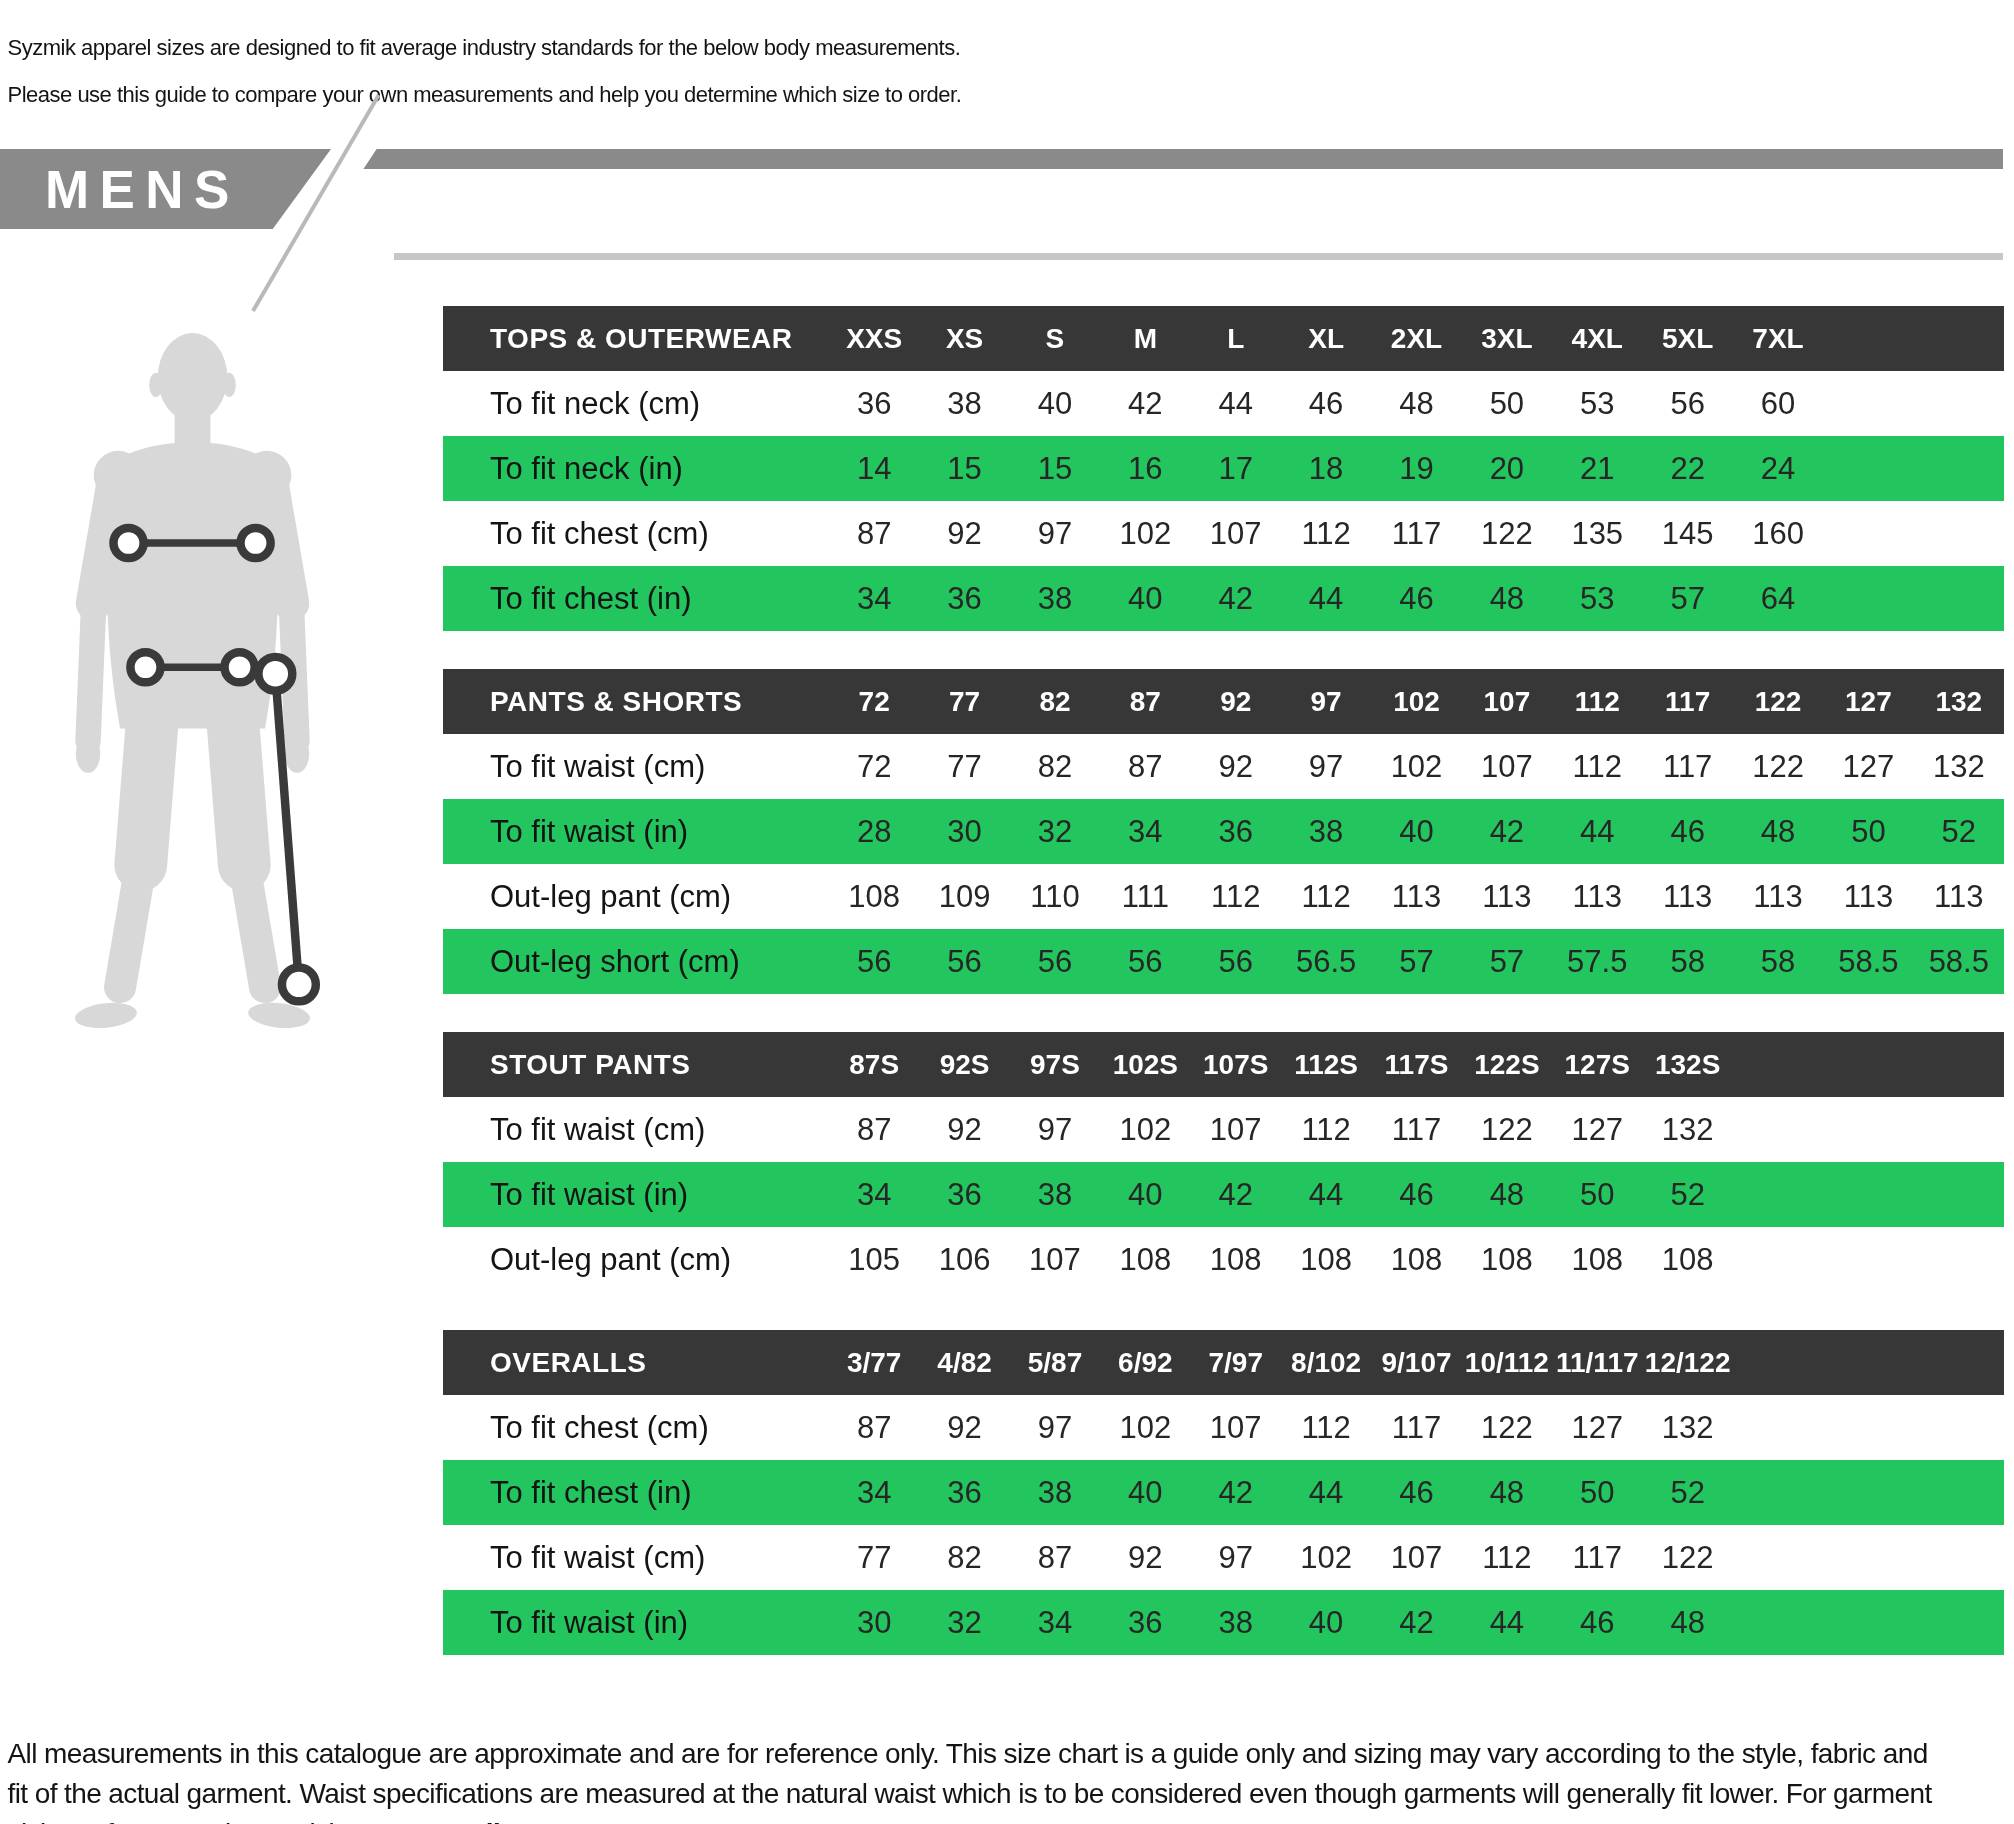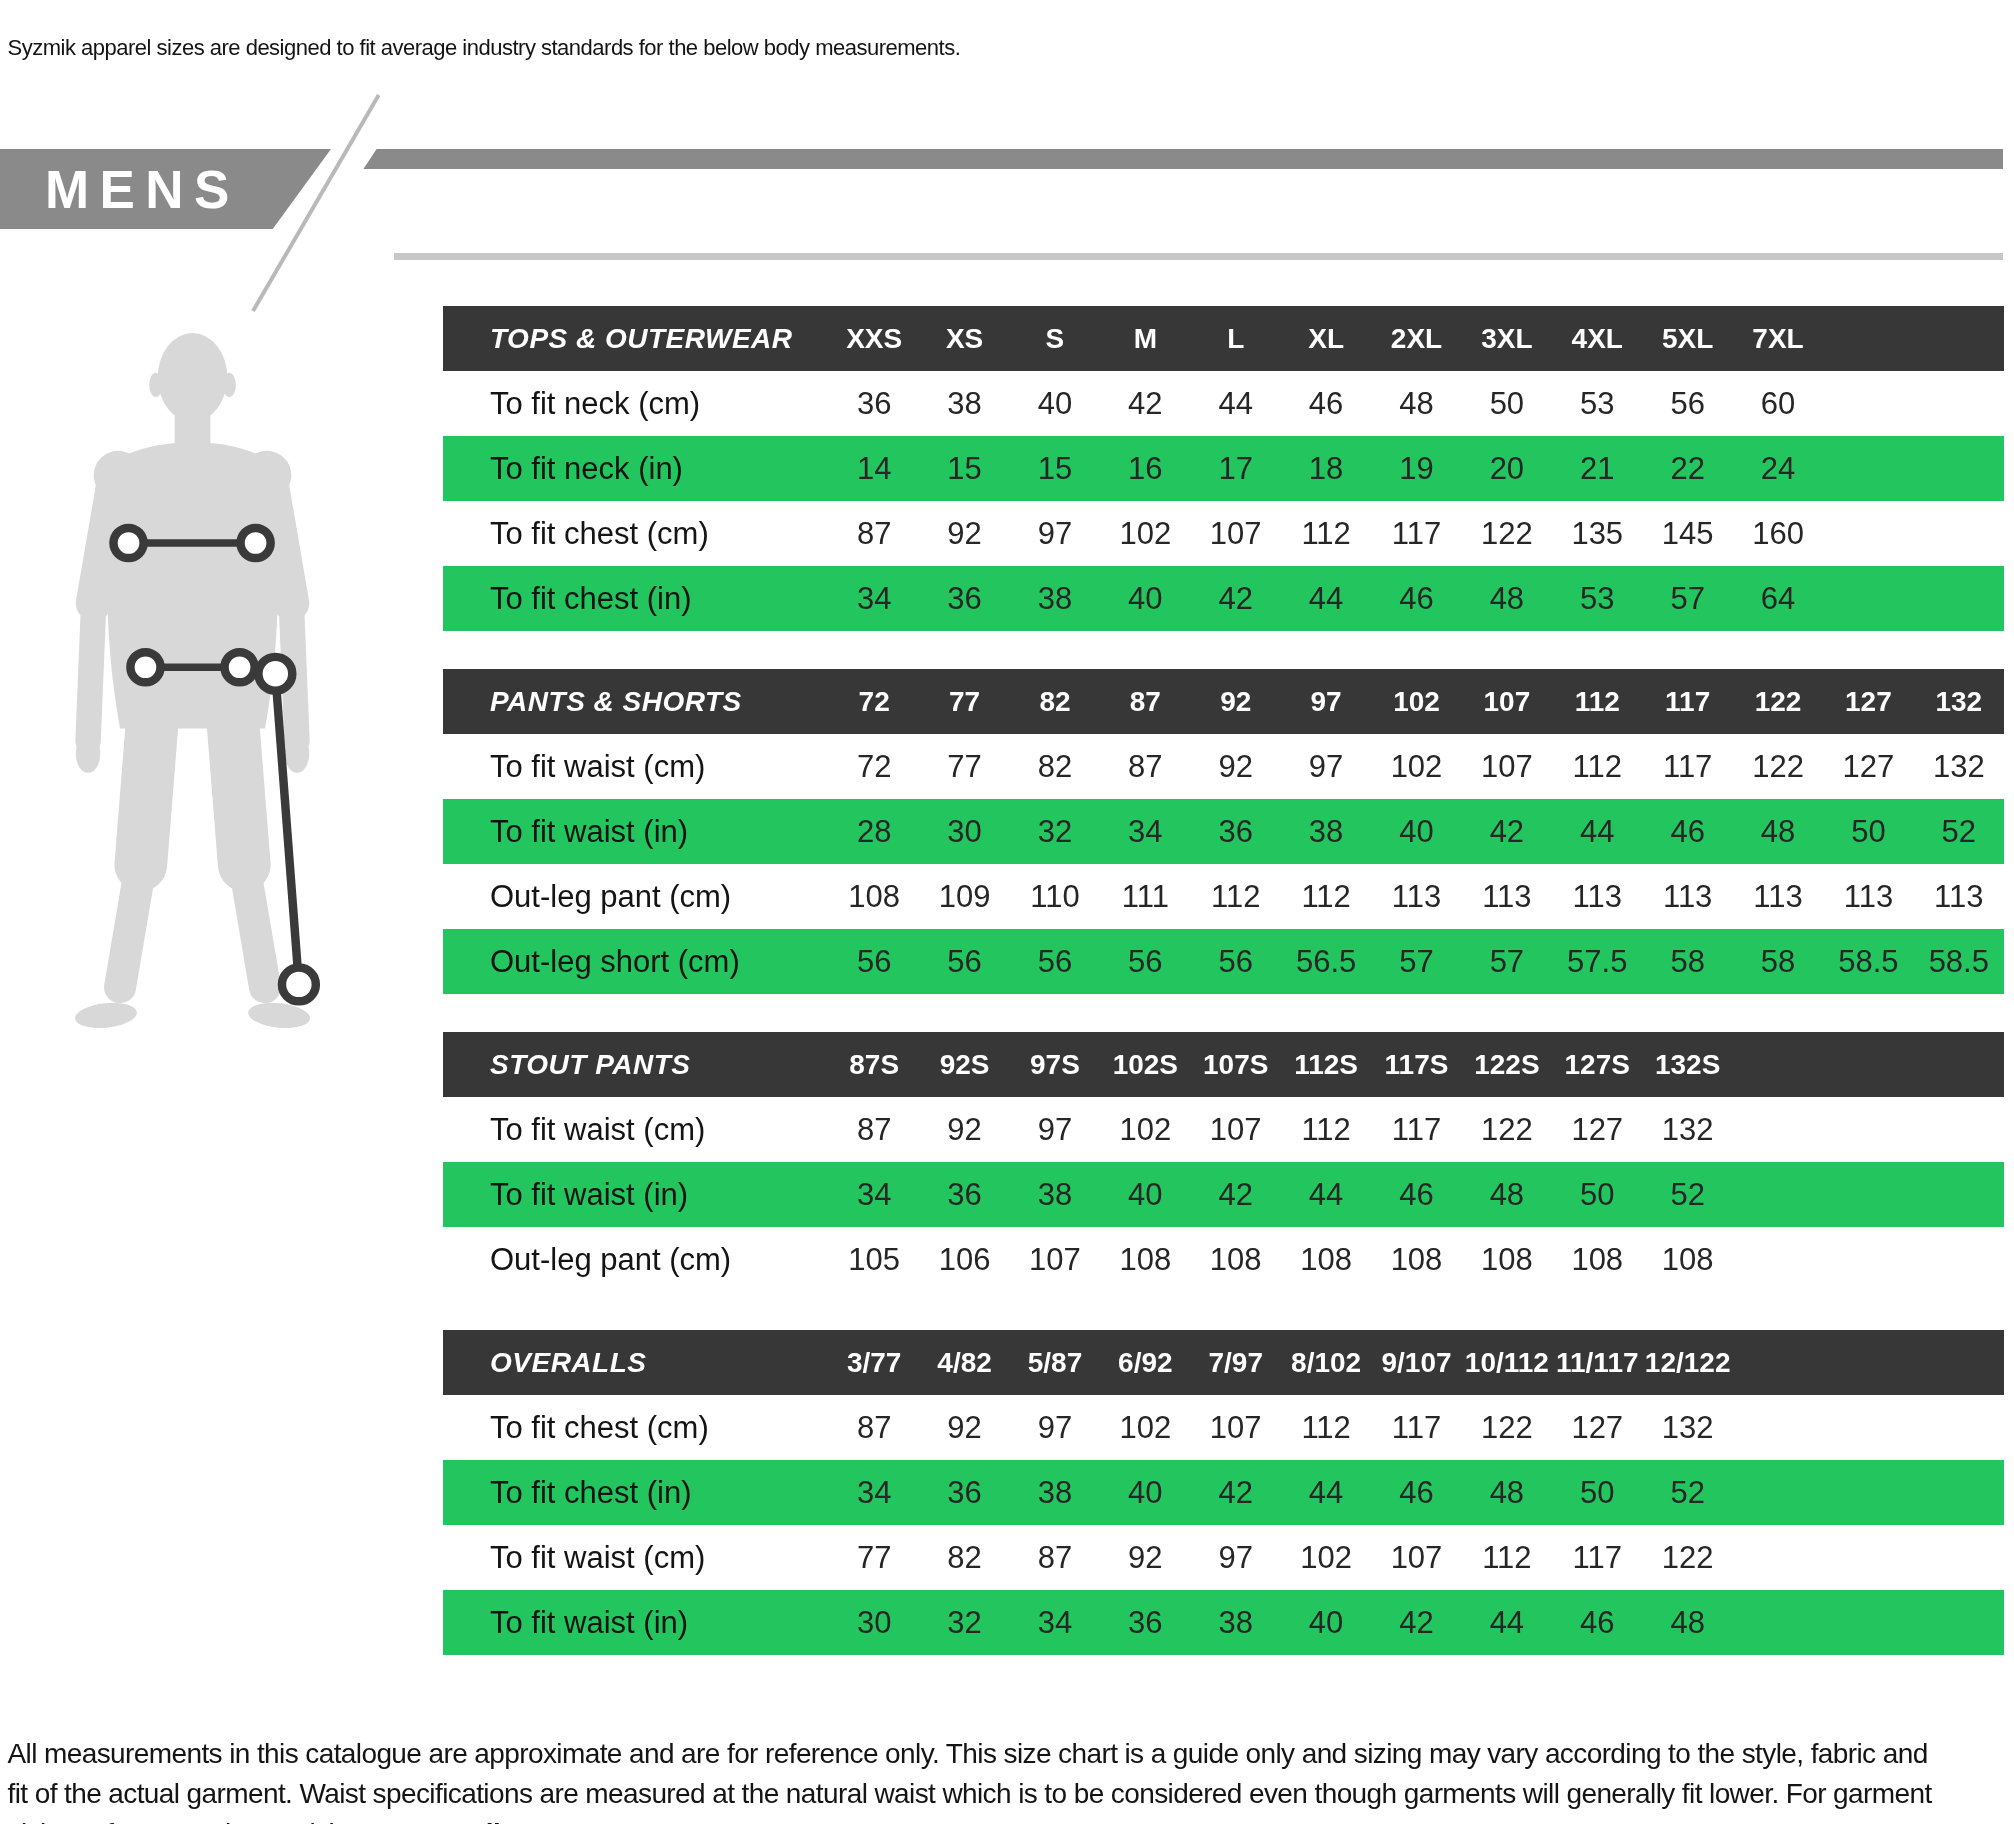--- a/index.html
+++ b/index.html
@@ -28,35 +28,36 @@
   }
   
   .figure-svg{position:absolute;left:9.4px;top:328px;}
   
   .tables{position:absolute;left:443px;top:306px;width:1561px;}
   .size-table{margin-bottom:38px;}
   .trow{display:grid;grid-template-columns:386px repeat(13,1fr);height:65px;align-items:center;}
   .trow.alt{background:#22c55e;}
   .thead{background:#373737;color:#ffffff;font-weight:bold;}
   .tlabel{padding-left:47px;font-size:31px;text-align:left;white-space:nowrap;}
-  .thead .tlabel{font-size:28px;letter-spacing:0.5px;font-style:italic;}
+  .thead .tlabel{font-size:28px;letter-spacing:0.5px;}
   .tcell{text-align:center;font-size:31px;color:#262626;}
   .thead .tcell{font-size:28px;color:#ffffff;text-align:center;}
   
   .disclaimer{position:absolute;left:7.5px;top:1706px;font-size:28px;letter-spacing:-0.6px;line-height:40px;}
   .disclaimer span.dline{display:block;white-space:nowrap;}
   .disclaimer .link{font-weight:bold;}
 </style>
 </head>
 <body>
 
 <div class="page">
 
   <p class="intro">
     <span>Syzmik apparel sizes are designed to fit average industry standards for the below body measurements.</span>
+    <span>Please use this guide to compare your own measurements and help you determine which size to order.</span>
   </p>
 
   <div class="banner-block">
     <span class="banner-title">MENS</span>
   </div>
   <div class="banner-topbar"></div>
   <div class="banner-bottomline"></div>
   <div class="banner-diagonal"></div>
 
   <svg class="figure-svg" width="320" height="702" viewBox="0 0 340 745">

